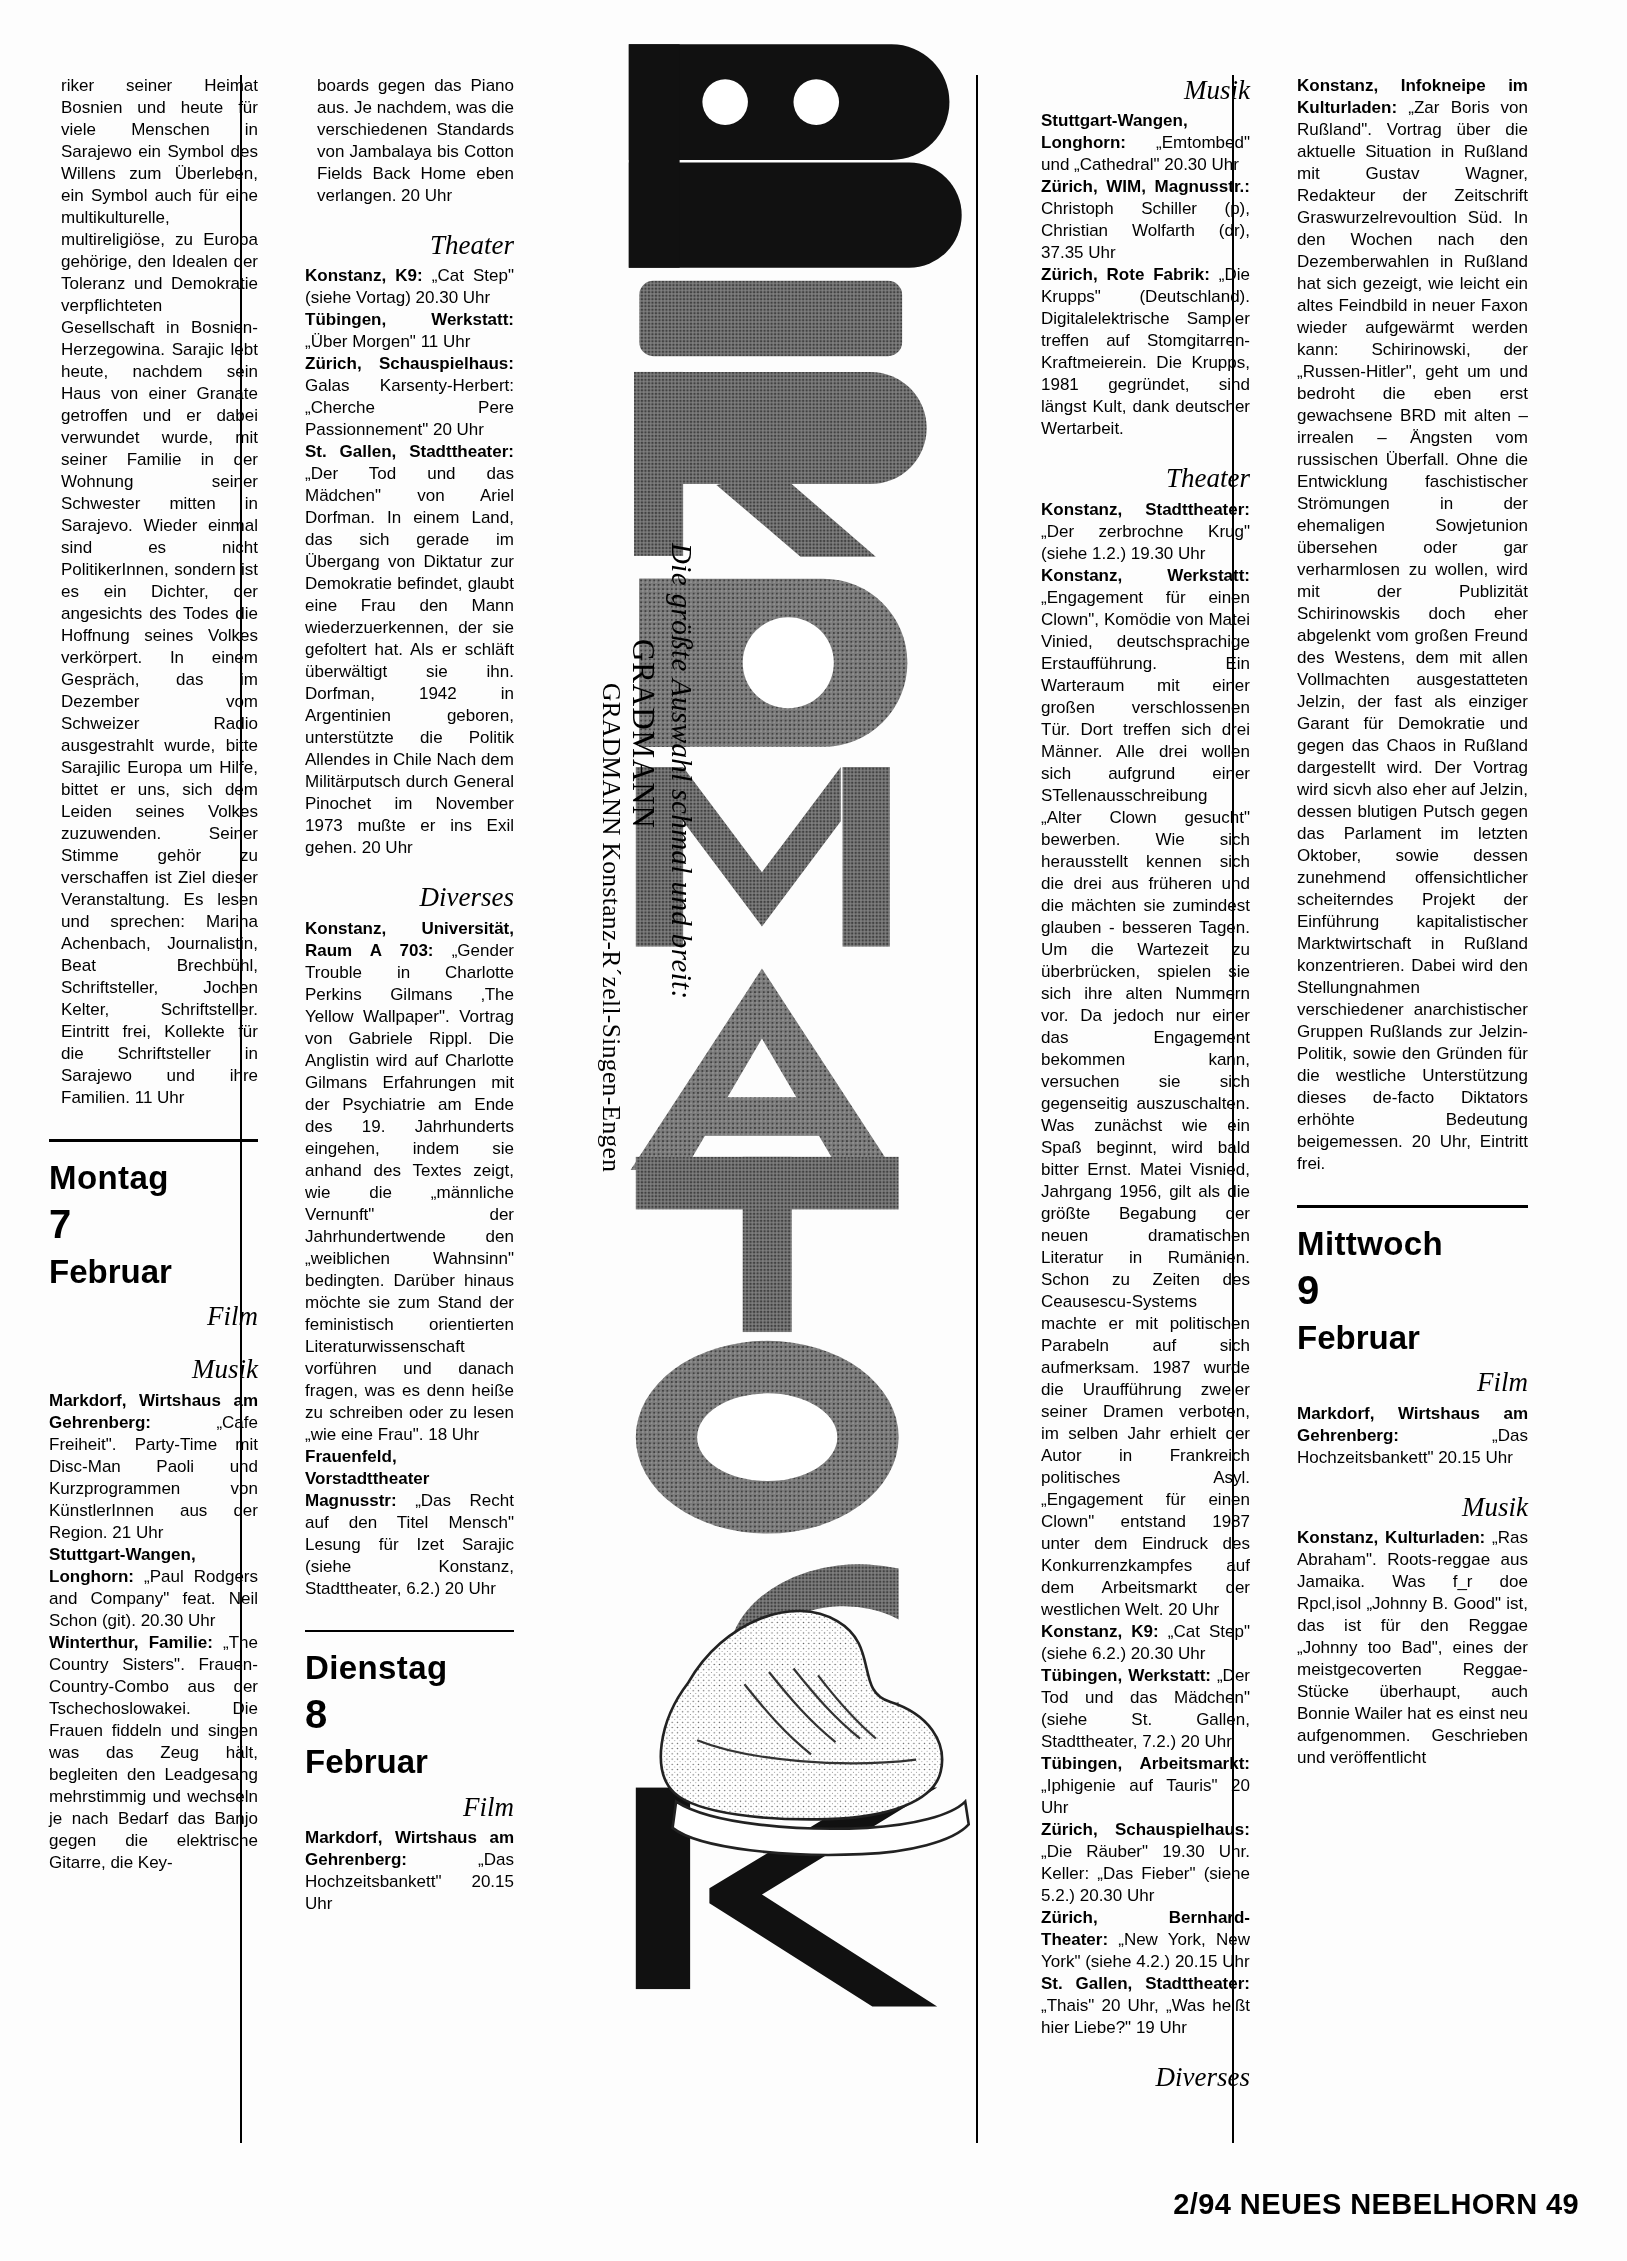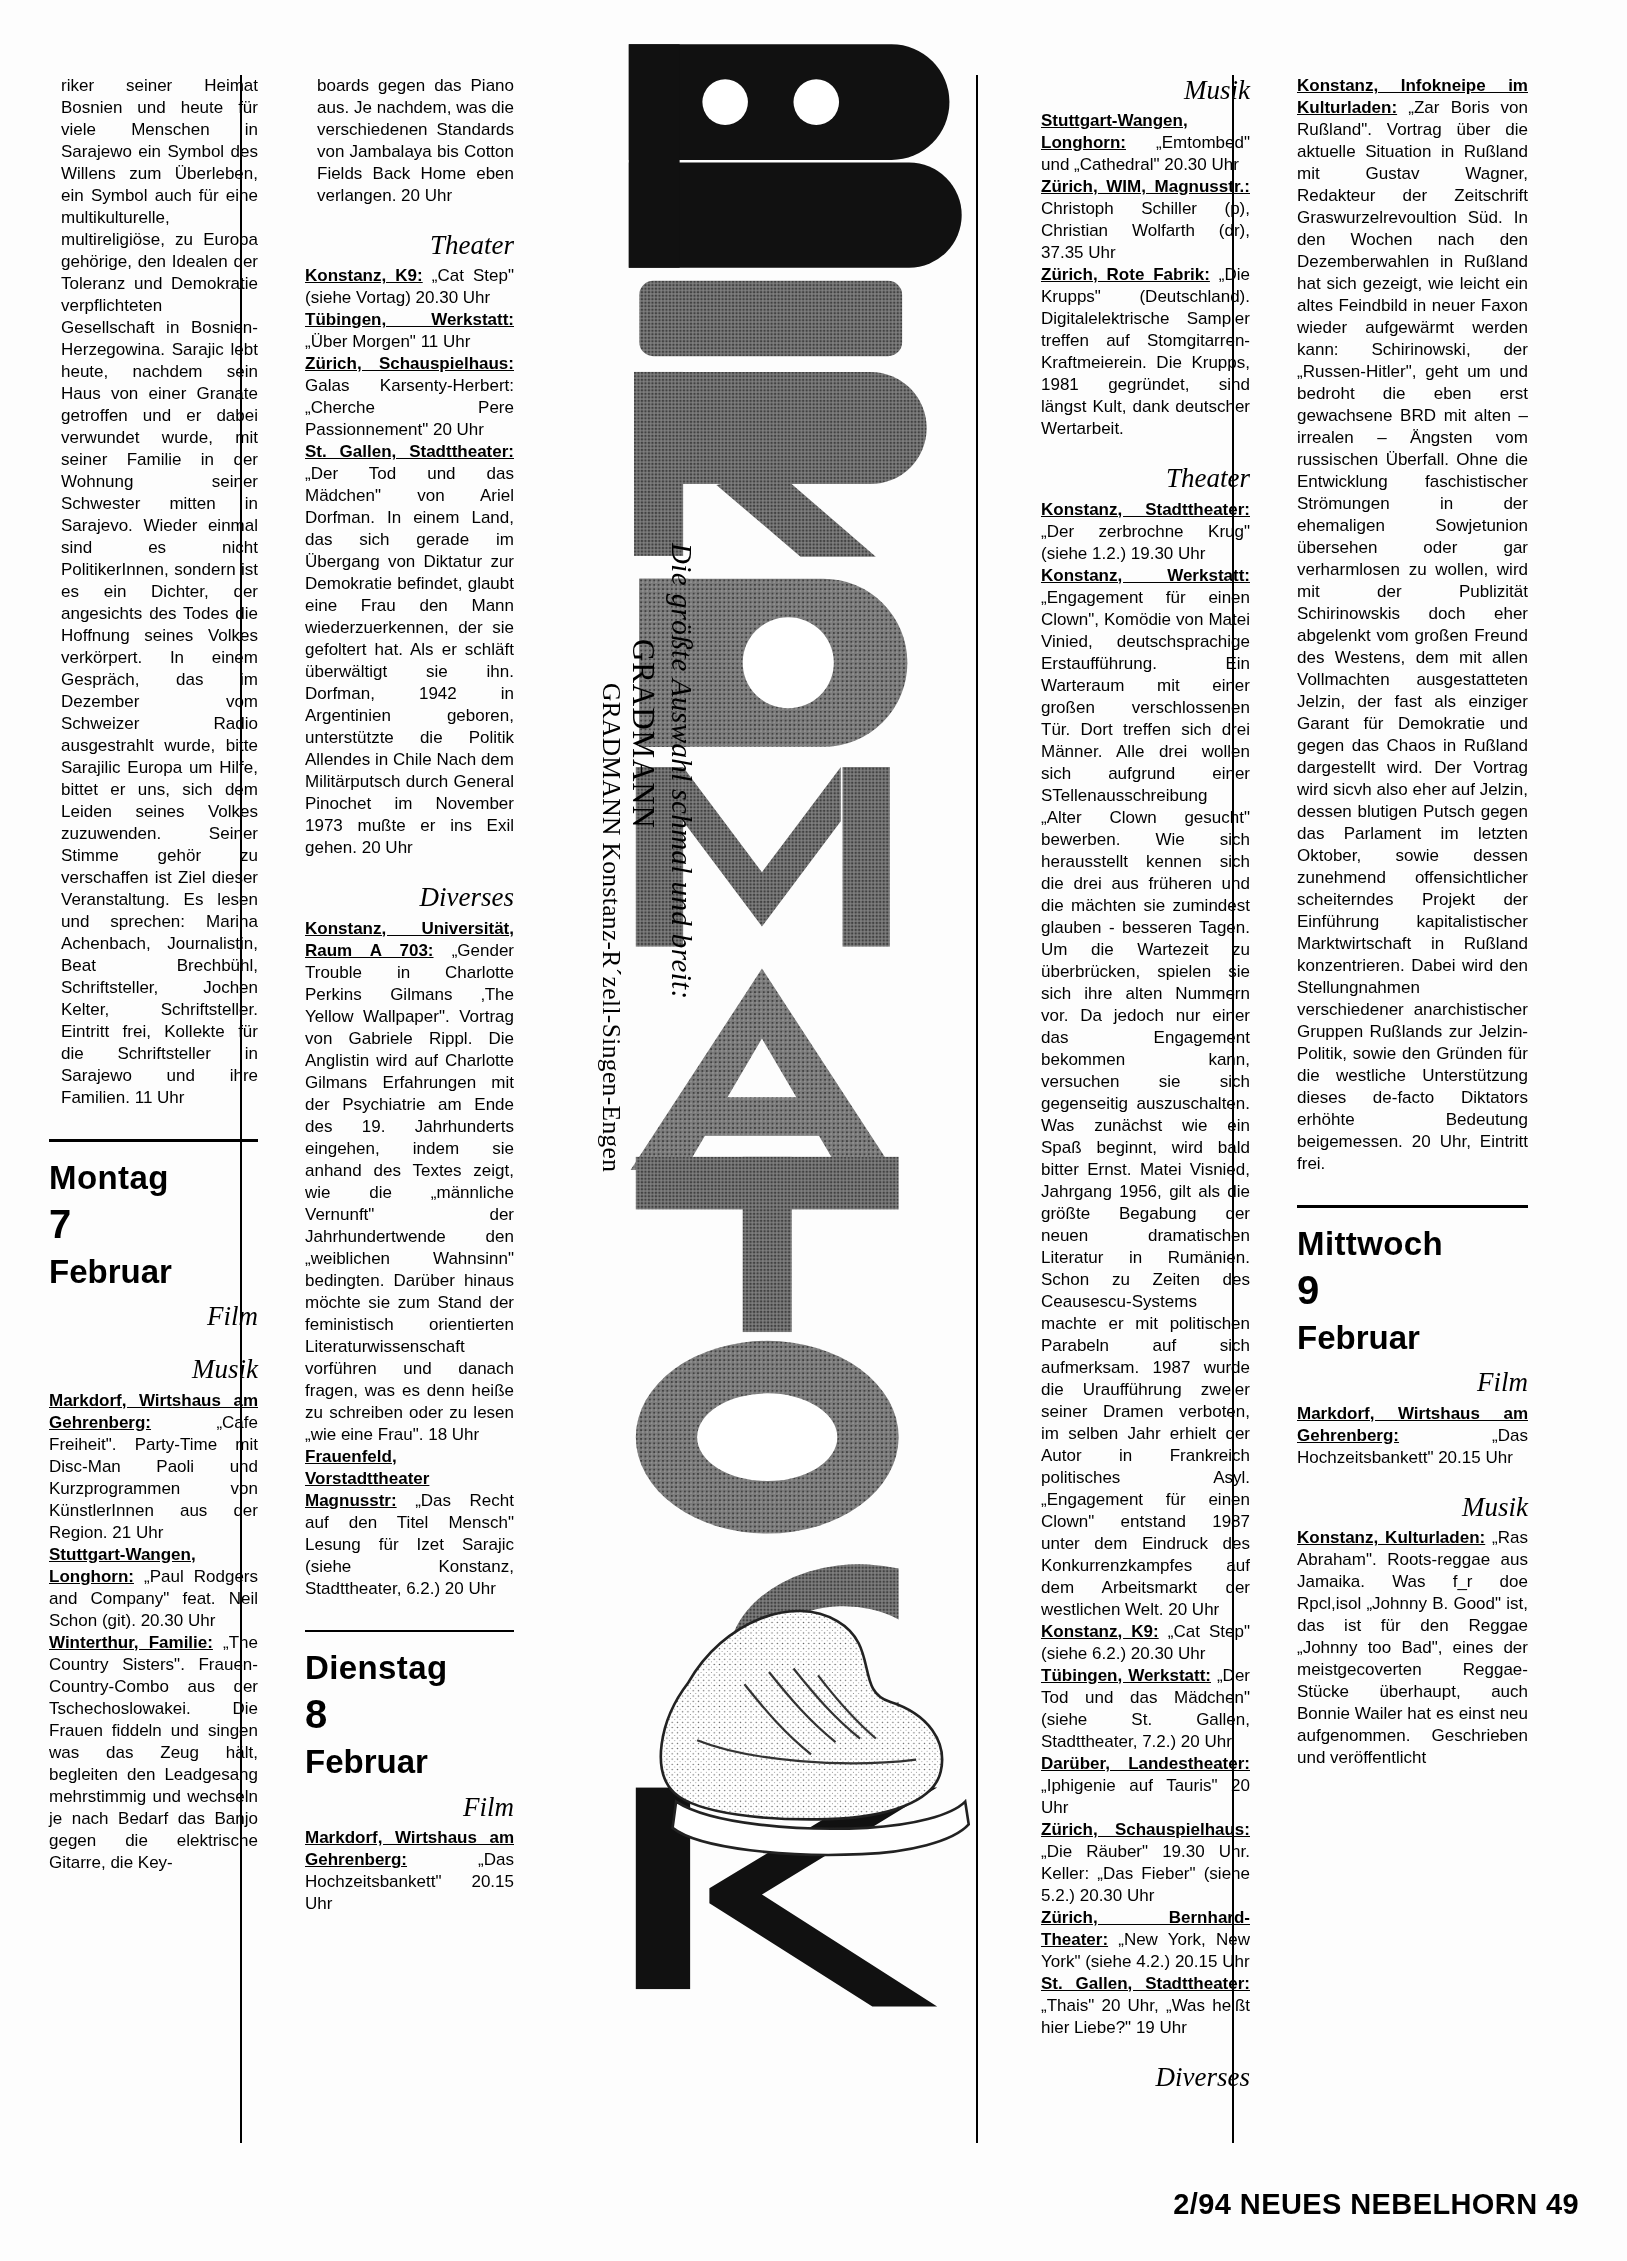--- a/index.html
+++ b/index.html
@@ -54,21 +54,21 @@
   .sect {
     font-family: "Liberation Serif", serif;
     font-style: italic;
     font-size: 27px;
     font-weight: normal;
     margin: 23px 0 5.3px 0;
     line-height: 30px;
     text-align: right;
   }
   .sect.first { margin-top: 0; }
-  b { font-weight: bold; text-decoration: underline; }
+  b { font-weight: bold; }
   .entry { margin: 0 0 0 0; text-align: justify; }
 
   .daybox {
     margin: 30px 0 8.8px 0;
   }
   .daybox .hr {
     height: 2.6px;
     background: #000;
     margin-bottom: 16px;
   }
@@ -285,21 +285,21 @@
       <div class="sect first">Musik</div>
       <p class="entry"><b>Stuttgart-Wangen, Longhorn:</b><span> „Emtombed" und „Cathedral" 20.30 Uhr</span></p>
       <p class="entry"><b>Zürich, WIM, Magnusstr.:</b><span> Christoph Schiller (p), Christian Wolfarth (dr), 37.35 Uhr</span></p>
       <p class="entry"><b>Zürich, Rote Fabrik:</b><span> „Die Krupps" (Deutschland). Digitalelektrische Sampler treffen auf Stomgitarren-Kraftmeierein. Die Krupps, 1981 gegründet, sind längst Kult, dank deutscher Wertarbeit.</span></p>
 
       <div class="sect">Theater</div>
       <p class="entry"><b>Konstanz, Stadttheater:</b><span> „Der zerbrochne Krug" (siehe 1.2.) 19.30 Uhr</span></p>
       <p class="entry"><b>Konstanz, Werkstatt:</b><span> „Engagement für einen Clown", Komödie von Matei Vinied, deutschsprachige Erstaufführung. Ein Warteraum mit einer großen verschlossenen Tür. Dort treffen sich drei Männer. Alle drei wollen sich aufgrund einer STellenausschreibung „Alter Clown gesucht" bewerben. Wie sich herausstellt kennen sich die drei aus früheren und  die mächten sie zumindest glauben - besseren Tagen. Um die Wartezeit zu überbrücken, spielen sie sich ihre alten Nummern vor. Da jedoch nur einer das Engagement bekommen kann, versuchen sie sich gegenseitig auszuschalten. Was zunächst wie ein Spaß beginnt, wird bald bitter Ernst. Matei Visnied, Jahrgang 1956, gilt als die größte Begabung der neuen dramatischen Literatur in Rumänien. Schon zu Zeiten des Ceausescu-Systems machte er mit politischen Parabeln auf sich aufmerksam. 1987 wurde die Uraufführung zweier seiner Dramen verboten, im selben Jahr erhielt der Autor in Frankreich politisches Asyl. „Engagement für einen Clown" entstand 1987 unter dem Eindruck des Konkurrenzkampfes auf dem Arbeitsmarkt der westlichen Welt. 20 Uhr</span></p>
       <p class="entry"><b>Konstanz, K9:</b><span> „Cat Step" (siehe 6.2.) 20.30 Uhr</span></p>
       <p class="entry"><b>Tübingen, Werkstatt:</b><span> „Der Tod und das Mädchen" (siehe St. Gallen, Stadttheater, 7.2.) 20 Uhr</span></p>
-      <p class="entry"><b>Darüber, Landestheater:</b><span> „Iphigenie auf Tauris" 20 Uhr</span></p>
+      <p class="entry"><b>Tübingen, Arbeitsmarkt:</b><span> „Iphigenie auf Tauris" 20 Uhr</span></p>
       <p class="entry"><b>Zürich, Schauspielhaus:</b><span> „Die Räuber" 19.30 Uhr. Keller: „Das Fieber" (siehe 5.2.) 20.30 Uhr</span></p>
       <p class="entry"><b>Zürich, Bernhard-Theater:</b><span> „New York, New York" (siehe 4.2.) 20.15 Uhr</span></p>
       <p class="entry"><b>St. Gallen, Stadttheater:</b><span> „Thais" 20 Uhr, „Was heißt hier Liebe?" 19 Uhr</span></p>
 
       <div class="sect">Diverses</div>
     </div>
 
     <div class="col col4">
       <p class="entry"><b>Konstanz, Infokneipe im Kulturladen:</b><span> „Zar Boris von Rußland". Vortrag über die aktuelle Situation in Rußland mit Gustav Wagner, Redakteur der Zeitschrift Graswurzelrevoultion Süd. In den Wochen nach den Dezemberwahlen in Rußland hat sich gezeigt, wie leicht ein altes Feindbild in neuer Faxon wieder aufgewärmt werden kann: Schirinowski, der „Russen-Hitler", geht um und bedroht die eben erst gewachsene BRD mit alten – irrealen – Ängsten vom russischen Überfall. Ohne die Entwicklung faschistischer Strömungen in der ehemaligen Sowjetunion übersehen oder gar verharmlosen zu wollen, wird mit der Publizität Schirinowskis doch eher abgelenkt vom großen Freund des Westens, dem mit allen Vollmachten ausgestatteten Jelzin, der fast als einziger Garant für Demokratie und gegen das Chaos in Rußland dargestellt wird. Der Vortrag wird sicvh also eher auf Jelzin, dessen blutigen Putsch gegen das Parlament im letzten Oktober, sowie dessen zunehmend offensichtlicher scheiterndes Projekt der Einführung kapitalistischer Marktwirtschaft in Rußland konzentrieren. Dabei wird den Stellungnahmen verschiedener anarchistischer Gruppen Rußlands zur Jelzin-Politik, sowie den Gründen für die westliche Unterstützung dieses de-facto Diktators erhöhte Bedeutung beigemessen. 20 Uhr, Eintritt frei.</span></p>
 

